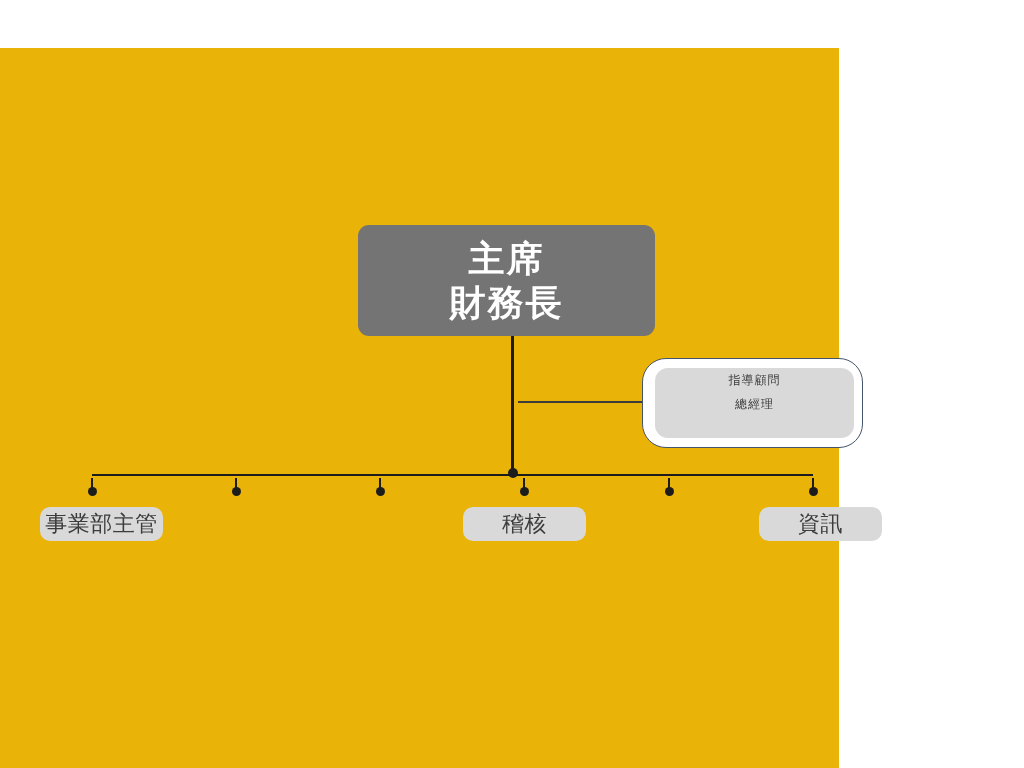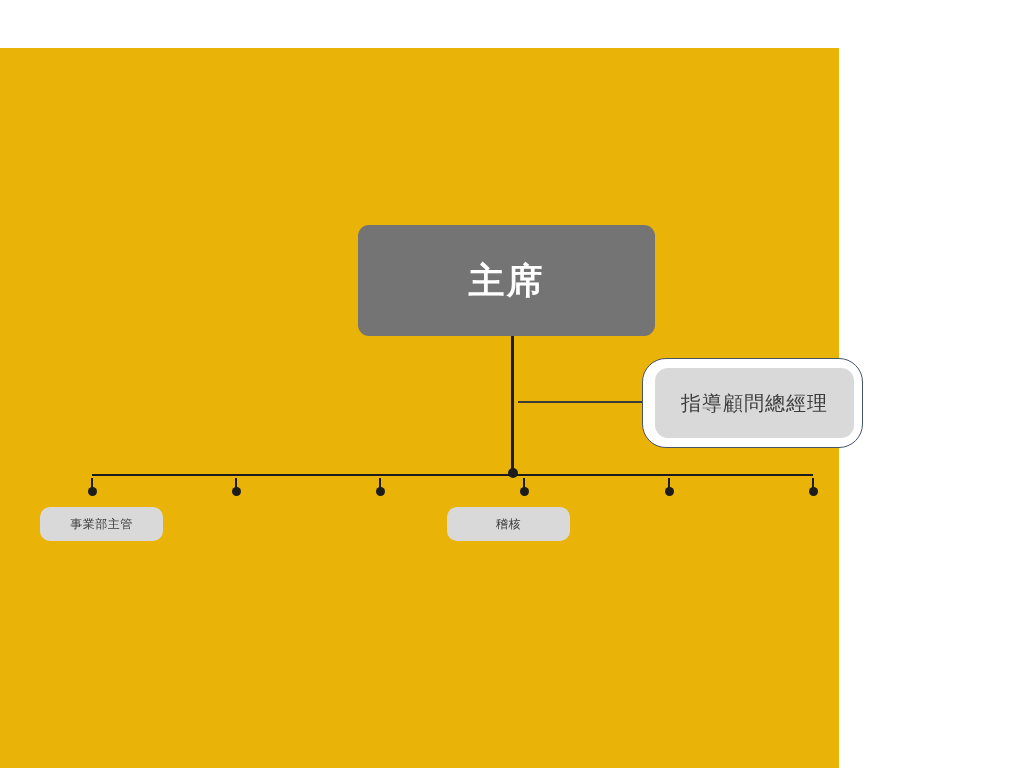--- a/index.html
+++ b/index.html
@@ -86,26 +86,27 @@
   }
   .advisor-inner {
     position: absolute;
     left: 655px;
     top: 320px;
     width: 199px;
     height: 70px;
     background: #d9d9d9;
     border-radius: 13px;
     color: #3c3c3c;
-    font-size: 20px;
+    font-size: 12px;
     letter-spacing: 1px;
     line-height: 24px;
     display: flex;
+    flex-direction: column;
     align-items: center;
-    justify-content: center;
+    justify-content: flex-start;
     text-align: center;
   }
   
   .pin {
     position: absolute;
     top: 430px;
     width: 9px;
     height: 18px;
   }
   .pin .stem {
@@ -133,41 +134,42 @@
   .pin-6 { left: 808.5px; }
   
   .dept-box {
     position: absolute;
     top: 459px;
     width: 123px;
     height: 34px;
     background: #d9d9d9;
     border-radius: 10px;
     color: #3c3c3c;
-    font-size: 12px;
+    font-size: 22px;
     letter-spacing: 0.5px;
     display: flex;
     align-items: center;
     justify-content: center;
     text-align: left;
   }
   .dept-1 { left: 40px; }
   .dept-2 { left: 184px; }
   .dept-3 { left: 329px; }
-  .dept-4 { left: 447px; }
+  .dept-4 { left: 463px; }
   .dept-5 { left: 614px; }
   .dept-6 { left: 759px; }
 </style>
 </head>
 <body>
 
 <div class="canvas">
 
   <div class="root-box">
     <span>主席</span>
+    <span>財務長</span>
   </div>
 
   <div class="v-line"></div>
   <div class="branch-line"></div>
   <div class="rail"></div>
   <div class="junction-dot"></div>
 
   <div class="advisor-outer"></div>
   <div class="advisor-inner">
     <span>指導顧問</span>
@@ -198,14 +200,17 @@
     <div class="stem"></div>
     <div class="dot"></div>
   </div>
 
   <div class="dept-box dept-1">
     <span>事業部主管</span>
   </div>
   <div class="dept-box dept-4">
     <span>稽核</span>
   </div>
+  <div class="dept-box dept-6">
+    <span>資訊</span>
+  </div>
 
 </div>
 
 </body></html>

